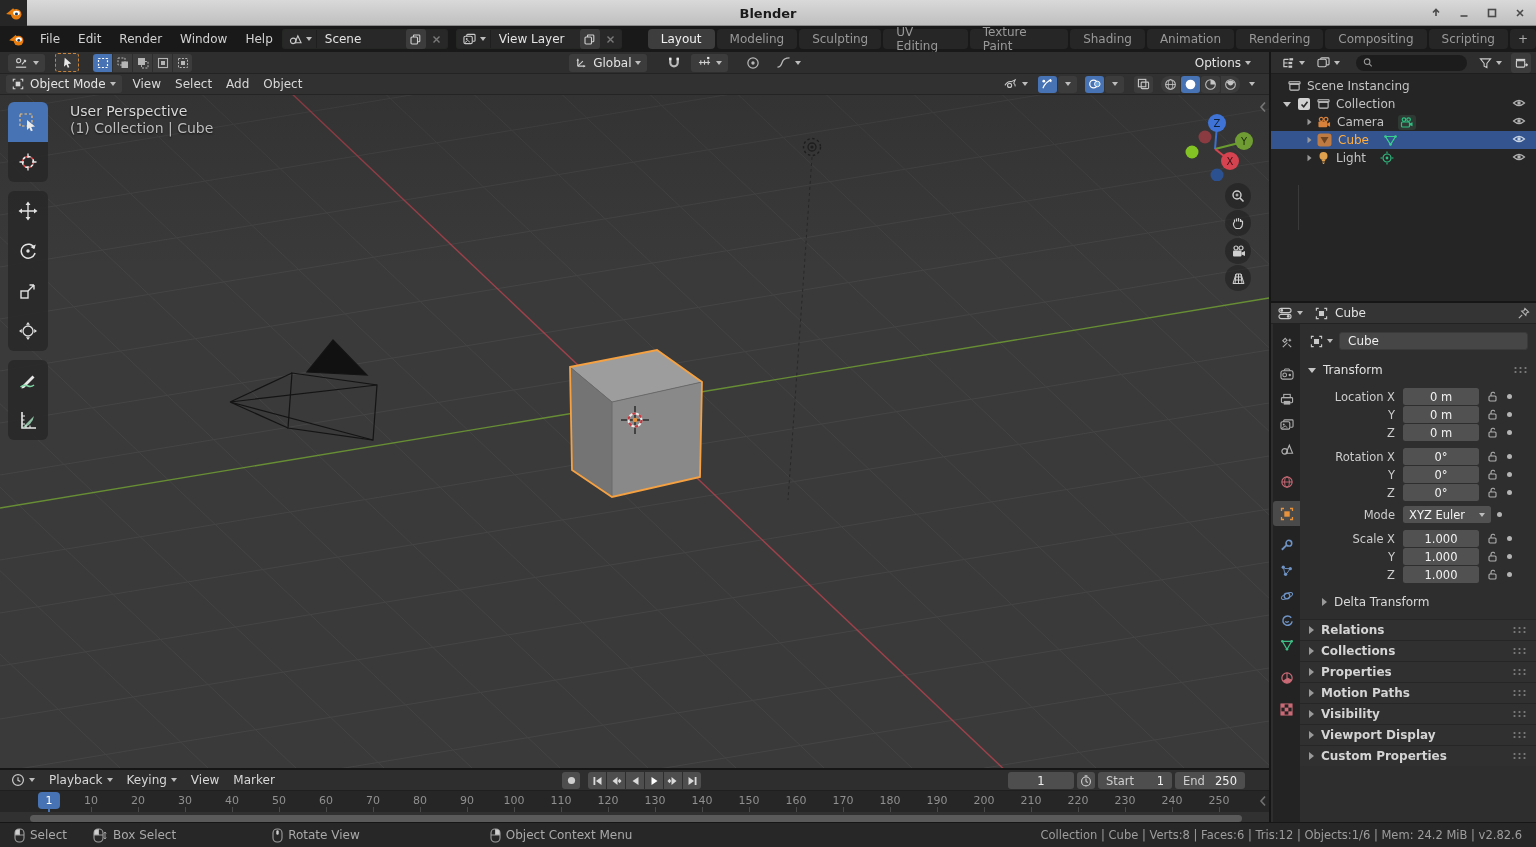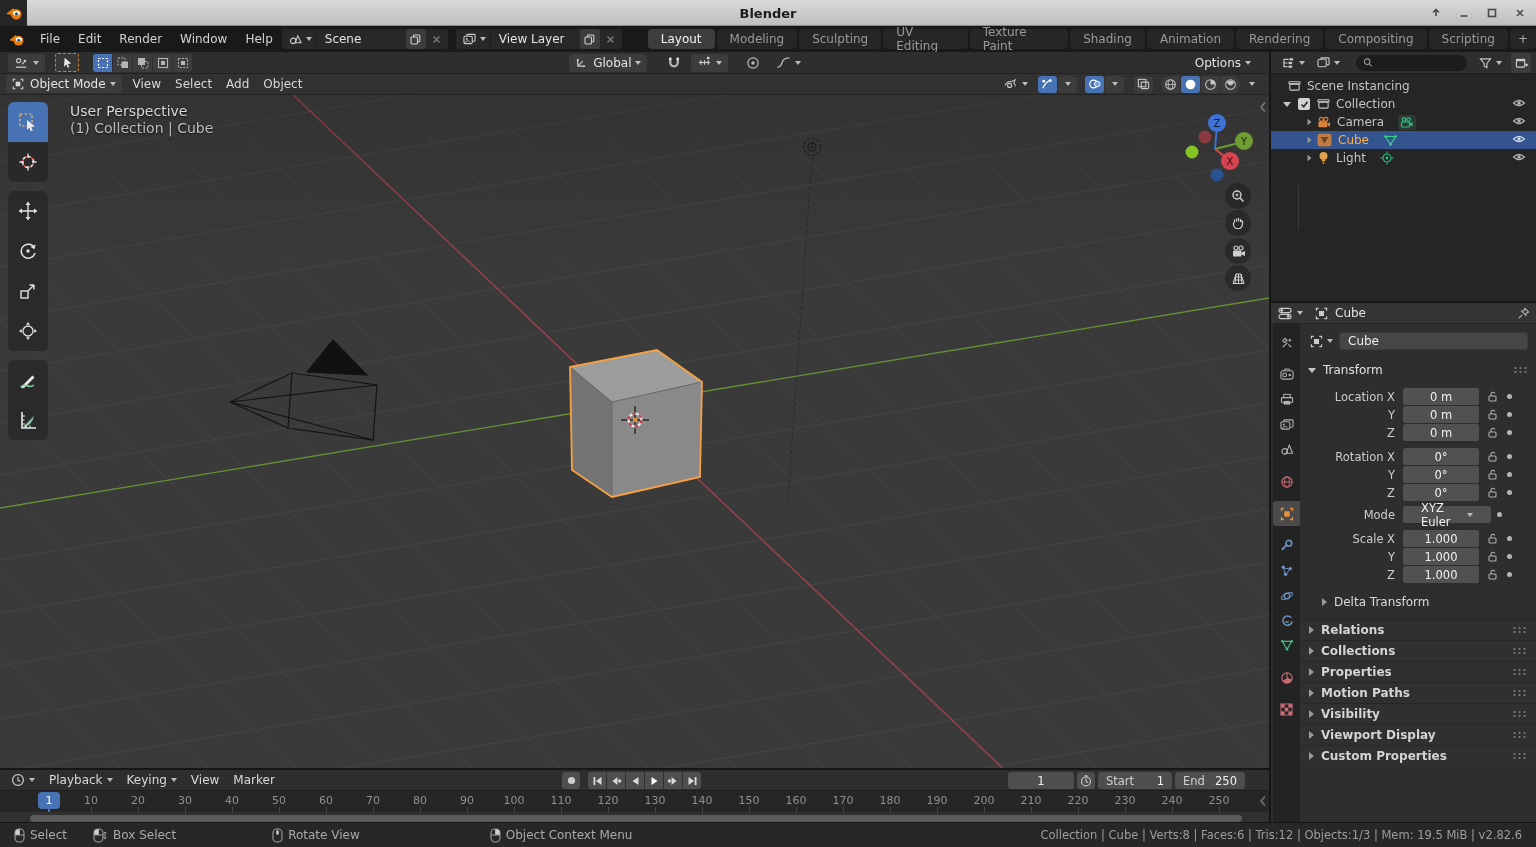--- a/index.html
+++ b/index.html
@@ -97,21 +97,21 @@
   .name-field { flex:1; height:18px; background:#464646; border:1px solid #3a3a3a; border-radius:3px;
     display:flex; align-items:center; padding:0 8px; color:#eee; margin-left:4px; }
   .panel-hdr { height:20px; display:flex; align-items:center; padding:0 8px; color:#e0e0e0; }
   .panel-hdr .dots { margin-left:auto; }
   .panel-hdr .lab { margin-left:7px; }
   .prow { display:flex; align-items:center; height:17px; margin-bottom:1px; }
   .plabel { width:103px; text-align:right; padding-right:8px; color:#cccccc; font-size:11.5px; flex:none; }
   .pfield { width:76px; height:17px; background:#515151; border-radius:2.5px; color:#f2f2f2;
     display:flex; align-items:center; justify-content:center; font-size:11.5px; flex:none; }
   .pdrop { width:88px; height:17px; background:#515151; border-radius:2.5px; color:#f2f2f2;
-    display:flex; align-items:center; padding:0 18px; font-size:11.5px; flex:none; }
+    display:flex; align-items:center; padding:0 6px; font-size:11.5px; flex:none; }
   .pdrop .chev { margin-left:auto; }
   .lockslot { width:28px; display:flex; justify-content:center; flex:none; }
   .kdot { width:5px; height:5px; border-radius:50%; background:#b5b5b5; flex:none; }
   .mt7 { margin-top:7px; } .mt5 { margin-top:5px; }
   .subpanel { display:flex; align-items:center; height:20px; padding-left:22px; color:#d8d8d8; }
   .subpanel .lab { margin-left:7px; }
   .psection { height:21px; border-top:1px solid #262626; display:flex; align-items:center;
     padding:0 9px; color:#d4d4d4; background:#303030;font-weight:bold; }
   .psection .lab { margin-left:7px; }
   .psection .dots { margin-left:auto; }
@@ -1265,14 +1265,14 @@
     <span>Rotate View</span>
   </span>
   <span class="hint" style="margin-left:130px;">
     <svg width="11" height="15" viewBox="0 0 11 15">
         <rect x="1" y="1" width="9" height="13" rx="4" fill="none" stroke="#9e9e9e" stroke-width="1.1"></rect>
         <path d="M5.5 1 V7 M1 7 H10" stroke="#9e9e9e" stroke-width="1"></path>
         <path d="M9.4 2.6 Q8 1.2 5.5 1.2 V6.8 H9.8 Q9.8 4 9.4 2.6 Z" fill="#cfcfcf"></path>
       </svg>
     <span>Object Context Menu</span>
   </span>
-  <span id="status-right">Collection | Cube | Verts:8 | Faces:6 | Tris:12 | Objects:1/3 | Mem: 19.5 MiB | v2.82.6</span>
+  <span id="status-right">Collection | Cube | Verts:8 | Faces:6 | Tris:12 | Objects:1/6 | Mem: 24.2 MiB | v2.82.6</span>
 </div>
 
 </body></html>

